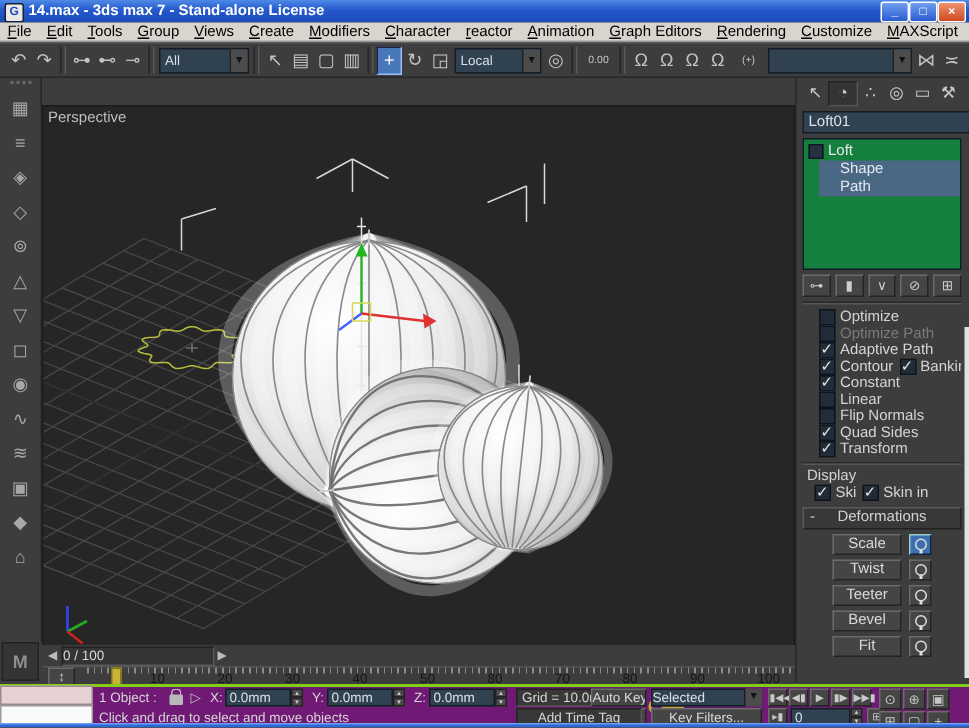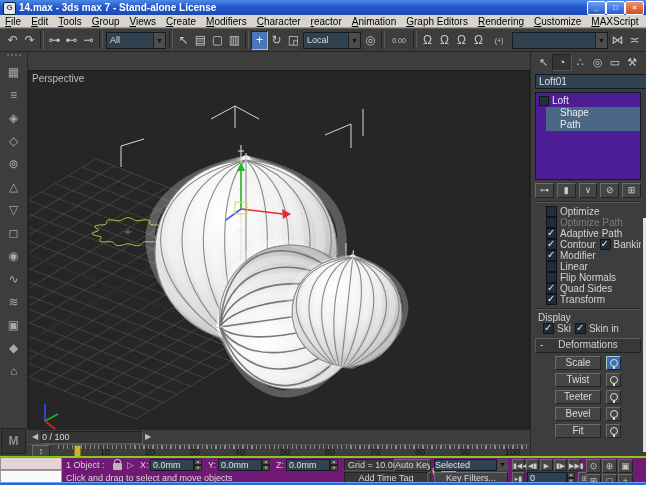--- a/index.html
+++ b/index.html
@@ -44,21 +44,21 @@
     border-left:1px solid #272727;box-sizing:border-box;padding:2px 5px 0 4px;}
   .cp-tabs{display:flex;height:17px;}
   .tab{flex:1;text-align:center;color:#c9c9c9;font-size:11px;line-height:17px;}
   .tab.active{background:#343434;border:1px solid;border-color:#222 #555 #555 #222;line-height:15px;}
   .namerow{display:flex;margin-top:3px;height:15px;}
   .bluefield{background:#30414f;border:1px solid #141d26;color:#dbe1e8;font-size:10px;font-family:"Liberation Sans",sans-serif;}
   .namefield{flex:1;height:15px;box-sizing:border-box;padding:0 3px;margin:0;}
   .modlist{display:flex;margin-top:3px;height:15px;}
   .modlist .ddval{flex:1;line-height:13px;padding:0 3px;font-size:10px;color:#dbe1e8;background:#30414f;border:1px solid #141d26;}
   .modlist .ddarrow{width:12px;background:#4c4c4c;border:1px solid #222;color:#111;font-size:7px;line-height:13px;text-align:center;}
-  .stackbox{margin-top:3px;height:84px;background:#4c1d95;border:1px solid #121c28;padding-top:2px;overflow:hidden;}
+  .stackbox{margin-top:3px;height:84px;background:#15803d;border:1px solid #121c28;padding-top:2px;overflow:hidden;}
   .stackrow{height:12px;display:flex;align-items:center;color:#e6eaef;font-size:10px;line-height:12px;white-space:nowrap;}
   .stackrow .sicon{width:8px;height:8px;background:#24313f;border:1px solid #0e1721;margin:0 3px 0 3px;}
   .stackrow.hl{background:#4a6886;margin-left:10px;padding-left:14px;}
   .stackbtns{display:flex;margin-top:3px;height:15px;gap:3px;}
   .btn3d{background:#454545;border:1px solid;border-color:#6b6b6b #242424 #242424 #6b6b6b;}
   .sbtn{flex:1;color:#cfcfcf;font-size:9px;line-height:13px;text-align:center;}
   .divider{margin-top:3px;height:0;border-top:1px solid #292929;border-bottom:1px solid #565656;}
   .check-row{height:11px;display:flex;align-items:center;padding-left:11px;color:#d4d4d4;font-size:10px;white-space:nowrap;overflow:hidden;}
   .cb{width:9px;height:9px;background:#222c38;border:1px solid #0d141c;margin-right:3px;position:relative;flex:0 0 auto;}
   .cb.checked::after{content:"\2713";position:absolute;left:0px;top:-2px;color:#e2ece2;font-size:10px;}
@@ -417,21 +417,21 @@
             <span>Contour</span>
           </span>
           <span class="cgrp">
             <span class="cb checked"></span>
             <span>Banking</span>
           </span>
         </div>
         <div class="check-row">
           <span class="cgrp">
             <span class="cb checked"></span>
-            <span>Modifier</span>
+            <span>Constant</span>
           </span>
         </div>
         <div class="check-row">
           <span class="cgrp">
             <span class="cb"></span>
             <span>Linear</span>
           </span>
         </div>
         <div class="check-row">
           <span class="cgrp">

